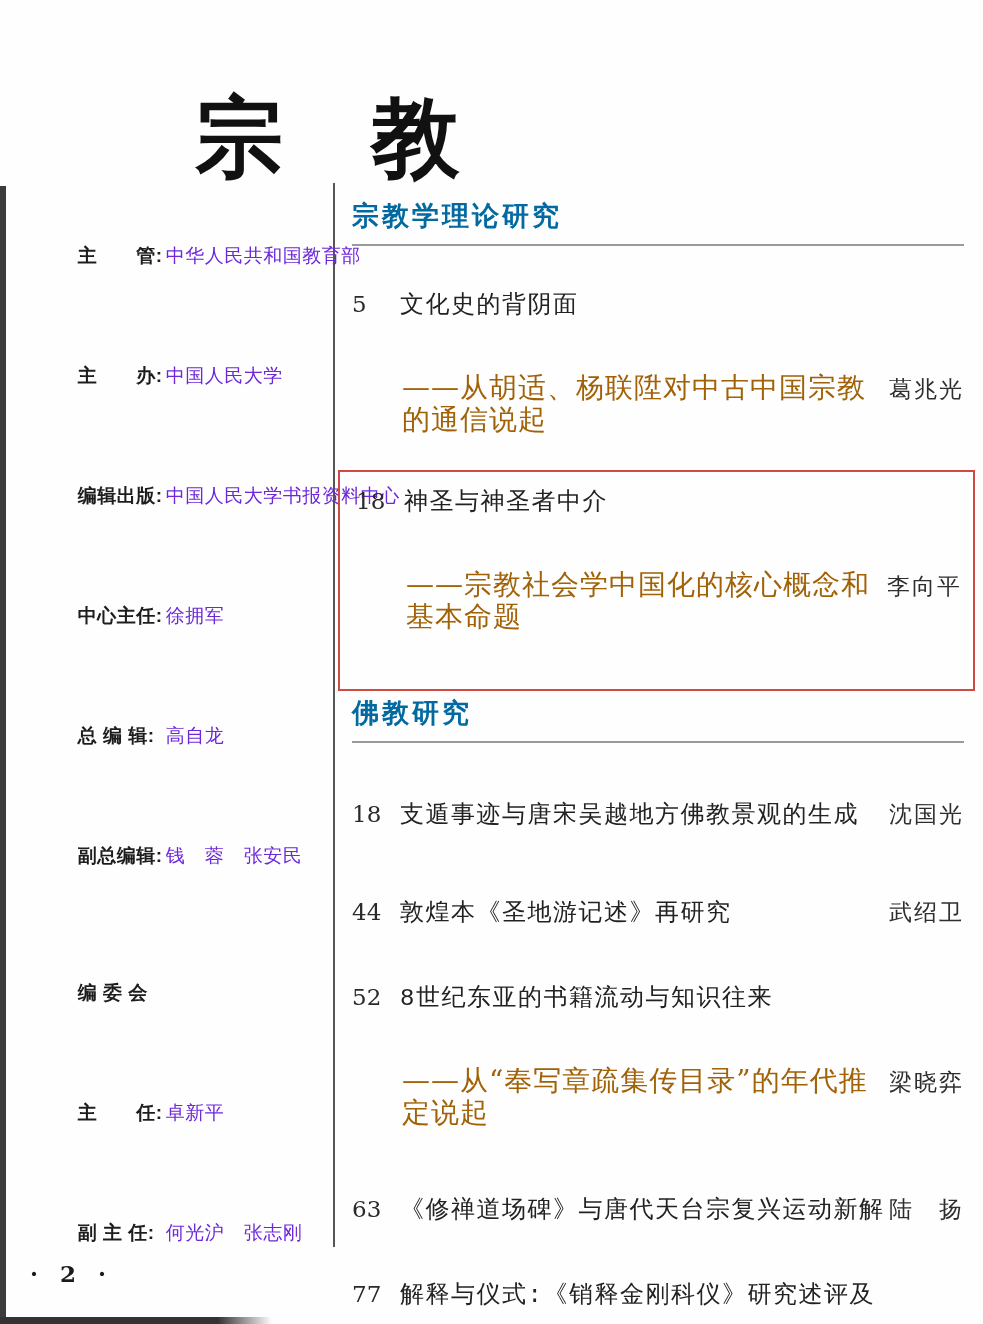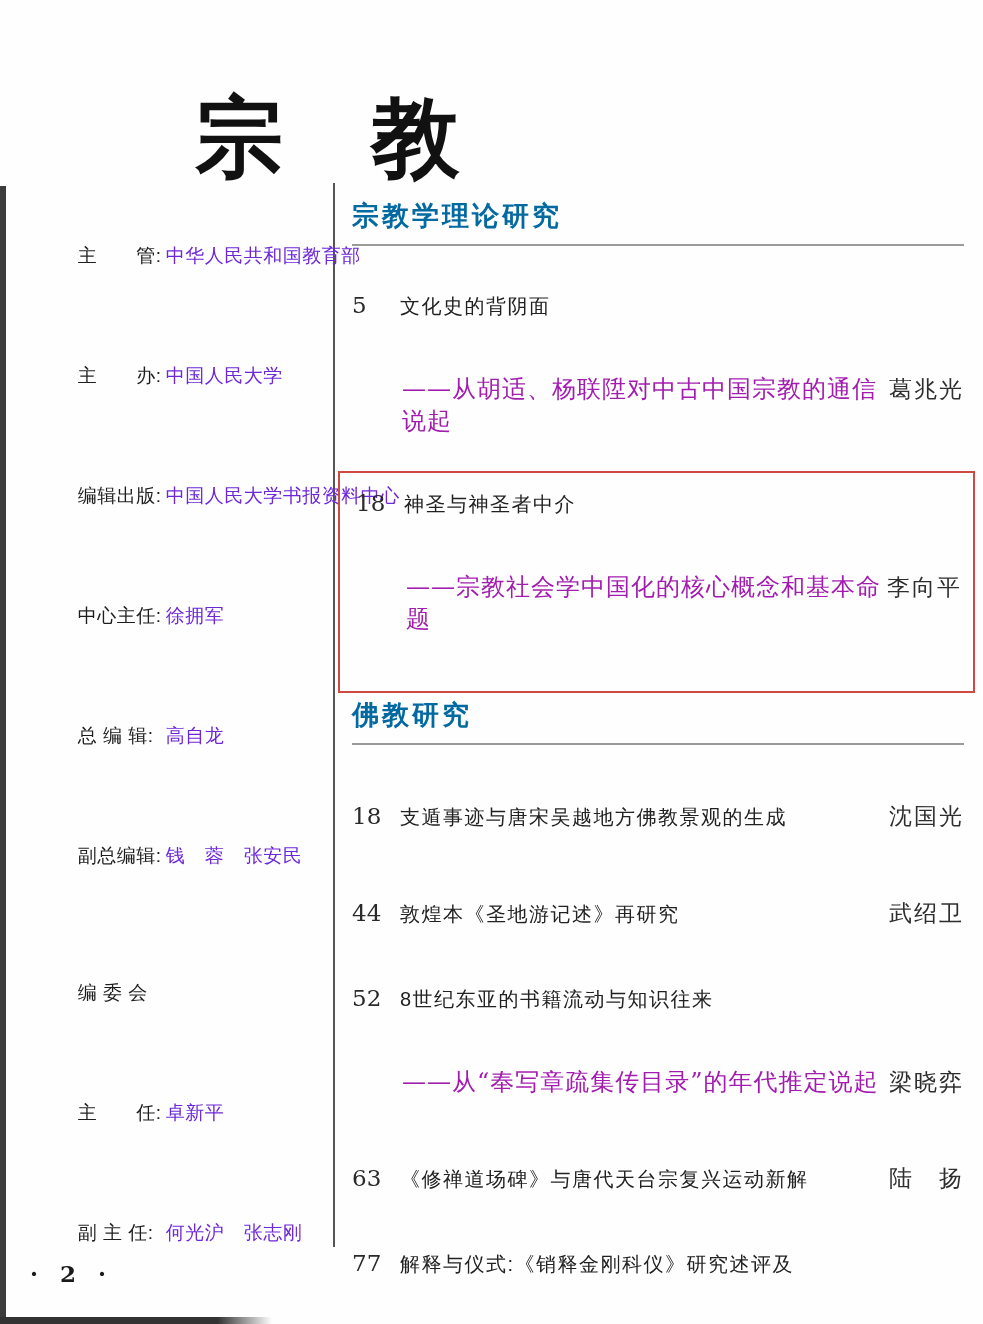--- a/index.html
+++ b/index.html
@@ -17,21 +17,21 @@
     position:absolute;top:28px;left:0;width:655px;text-align:center;
     font-family:"DejaVu Serif","Liberation Serif",serif;
     font-size:88px;font-weight:900;line-height:1.15;color:#111;white-space:pre;
   }
   
   .divider{position:absolute;left:333px;top:183px;width:2px;height:1064px;background:#555;}
   
   .left-col{position:absolute;left:25px;top:196px;width:302px;}
   .info-row{line-height:40px;font-size:19px;white-space:pre;}
   .info-row .lbl{
-    display:inline-block;min-width:88px;font-weight:normal;color:#1d1d1d;
+    display:inline-block;min-width:88px;font-weight:bold;color:#1d1d1d;
     letter-spacing:0.5px;vertical-align:top;
   }
   .info-row .val{
     color:#6d28d9;font-family:Liberation Sans, sans-serif;
     letter-spacing:0.5px;
   }
   .group-board{margin-top:17px;}
   
   .toc{position:absolute;left:352px;top:200px;width:612px;}
   .sec-title{
@@ -40,26 +40,26 @@
   .sec-rule{height:2px;background:#9a9a9a;margin-top:12px;}
   .sec2{margin-top:6px;}
   .entries .entry{margin-top:53px;}
   .entries .entry:first-child{margin-top:44px;}
   .entry .line1{display:flex;align-items:baseline;}
   .entry .pg{
     flex:0 0 48px;font-size:23px;color:#2a2a2a;
     font-family:"DejaVu Serif","Liberation Serif",serif;
   }
   .entry .etitle{
-    flex:1;font-size:20px;letter-spacing:1.5px;color:#222;line-height:32px;
-    font-family:Liberation Sans, sans-serif;
+    flex:1;font-size:24px;letter-spacing:1.5px;color:#222;line-height:32px;
+    font-family:Liberation Mono, monospace;
   }
   .entry .line2{display:flex;align-items:baseline;margin-top:40px;padding-left:50px;}
   .entry .subtitle{
-    flex:1;font-size:24px;letter-spacing:1px;color:#a21caf;line-height:32px;
+    flex:1;font-size:28px;letter-spacing:1px;color:#a16207;line-height:32px;
     font-family:"DejaVu Serif","Liberation Serif",serif;
   }
   .entry .author{
     font-size:23px;color:#2e2e2e;white-space:pre;letter-spacing:2px;
     font-family:"DejaVu Serif","Liberation Serif",serif;
     margin-top:12px;
   }
   .entry:not(.has-sub) .line2{display:none;}
   .entry.highlighted{
     border:2px solid #cf4a42;

